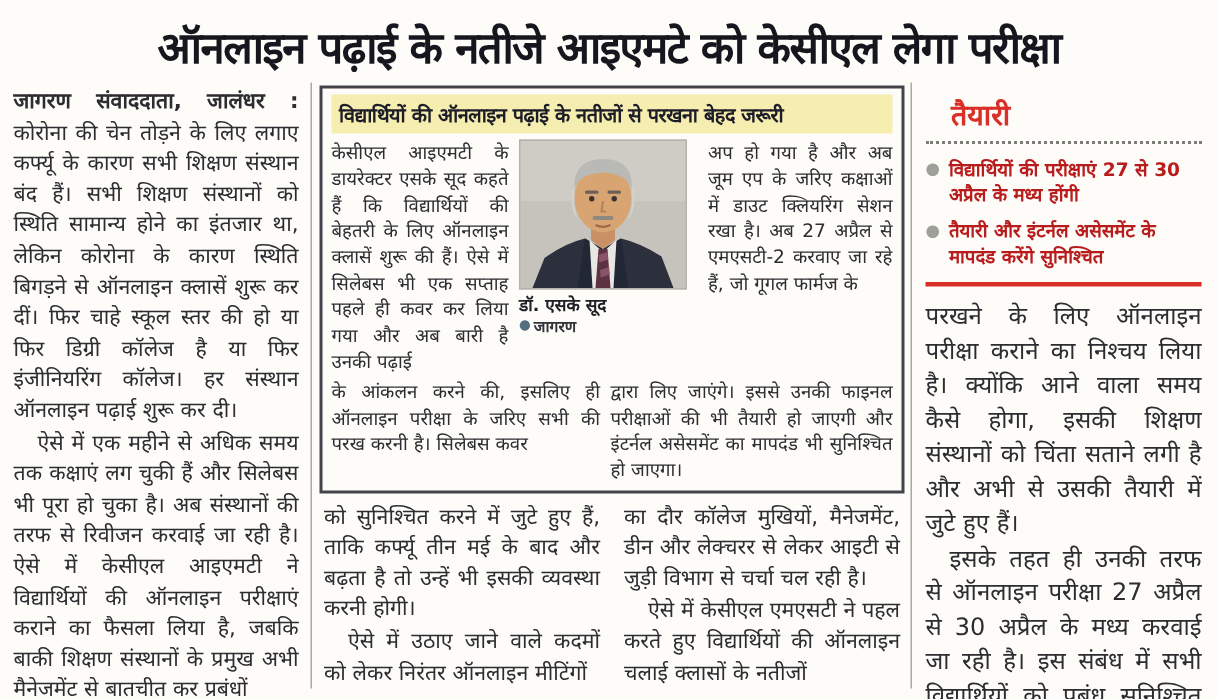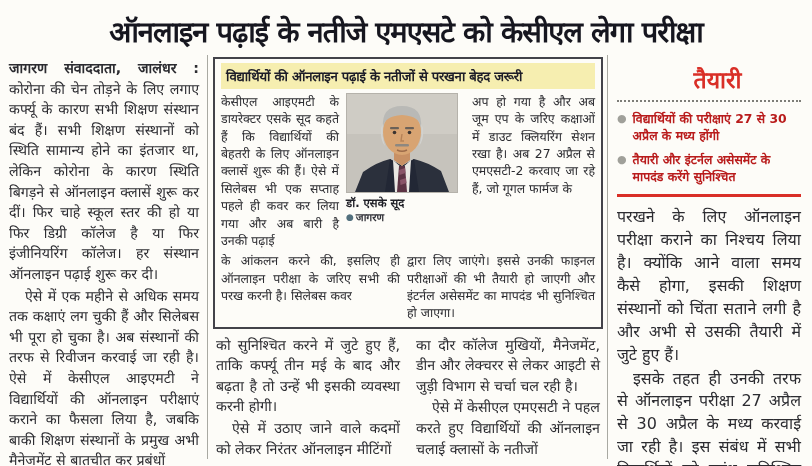--- a/index.html
+++ b/index.html
@@ -54,35 +54,35 @@
   .photo-caption { font-size: 11.5px; font-weight: bold; color: #1f1f26; margin-top: 2px; }
   .photo-credit { font-size: 10.5px; font-weight: bold; color: #33333a; display: flex; align-items: center; gap: 2px; }
   .credit-dot { color: #53707e; font-size: 9px; }
 
   
   .continuation { display: flex; gap: 16px; padding: 6px 3px 0 3px; flex: 1; overflow: hidden; }
   .cont-col { flex: 1; }
 
   
   .col-right { width: 200px; padding: 2px 7px 0 9px; }
-  .sb-title { color: #d92f27; font-size: 23px; font-weight: bold; padding: 6px 0 5px 17px; text-align: center; }
+  .sb-title { color: #d92f27; font-size: 19px; font-weight: bold; padding: 6px 0 5px 17px; }
   .sb-dotted { border-bottom: 2px dotted #7d7d78; margin-bottom: 9px; }
   .sb-bullet { display: flex; gap: 6px; margin-bottom: 8px; }
   .sb-bullet-dot { color: #a0a09a; font-size: 11px; line-height: 1.5; }
   .sb-bullet-text { color: #b91c1c; font-weight: bold; font-size: 12.4px; line-height: 1.35; }
   .sb-redline { height: 3.5px; background: #d92f27; margin: 3px 0 9px; }
   .sb-text { font-size: 16px; line-height: 1.43; text-align: justify; color: #2c2c31; }
 </style>
 </head>
 <body>
 
 <div class="page">
 
   <div class="headline-bar">
-    <h1>ऑनलाइन पढ़ाई के नतीजे एमएसटे को केसीएल लेगा परीक्षा</h1>
+    <h1>ऑनलाइन पढ़ाई के नतीजे आइएमटे को केसीएल लेगा परीक्षा</h1>
   </div>
 
   <div class="content">
 
     <div class="col-left">
       <div class="news-text">
         <span class="byline">जागरण संवाददाता, जालंधर :</span>
         <span>कोरोना की चेन तोड़ने के लिए लगाए कर्फ्यू के कारण सभी शिक्षण संस्थान बंद हैं। सभी शिक्षण संस्थानों को स्थिति सामान्य होने का इंतजार था, लेकिन कोरोना के कारण स्थिति बिगड़ने से ऑनलाइन क्लासें शुरू कर दीं। फिर चाहे स्कूल स्तर की हो या फिर डिग्री कॉलेज है या फिर इंजीनियरिंग कॉलेज। हर संस्थान ऑनलाइन पढ़ाई शुरू कर दी।</span>
       </div>
       <div class="news-text para-indent">ऐसे में एक महीने से अधिक समय तक कक्षाएं लग चुकी हैं और सिलेबस भी पूरा हो चुका है। अब संस्थानों की तरफ से रिवीजन करवाई जा रही है। ऐसे में केसीएल आइएमटी ने विद्यार्थियों की ऑनलाइन परीक्षाएं कराने का फैसला लिया है, जबकि बाकी शिक्षण संस्थानों के प्रमुख अभी मैनेजमेंट से बातचीत कर प्रबंधों</div>

